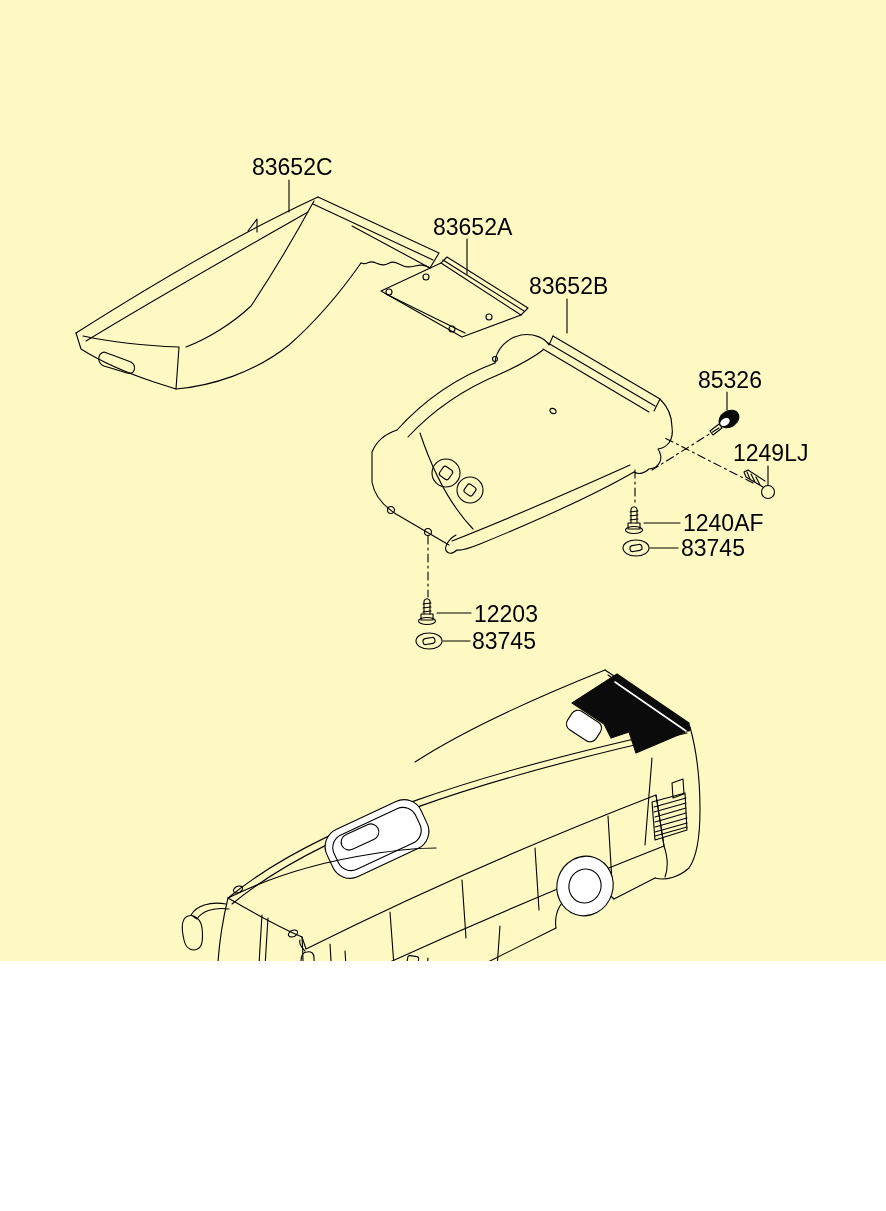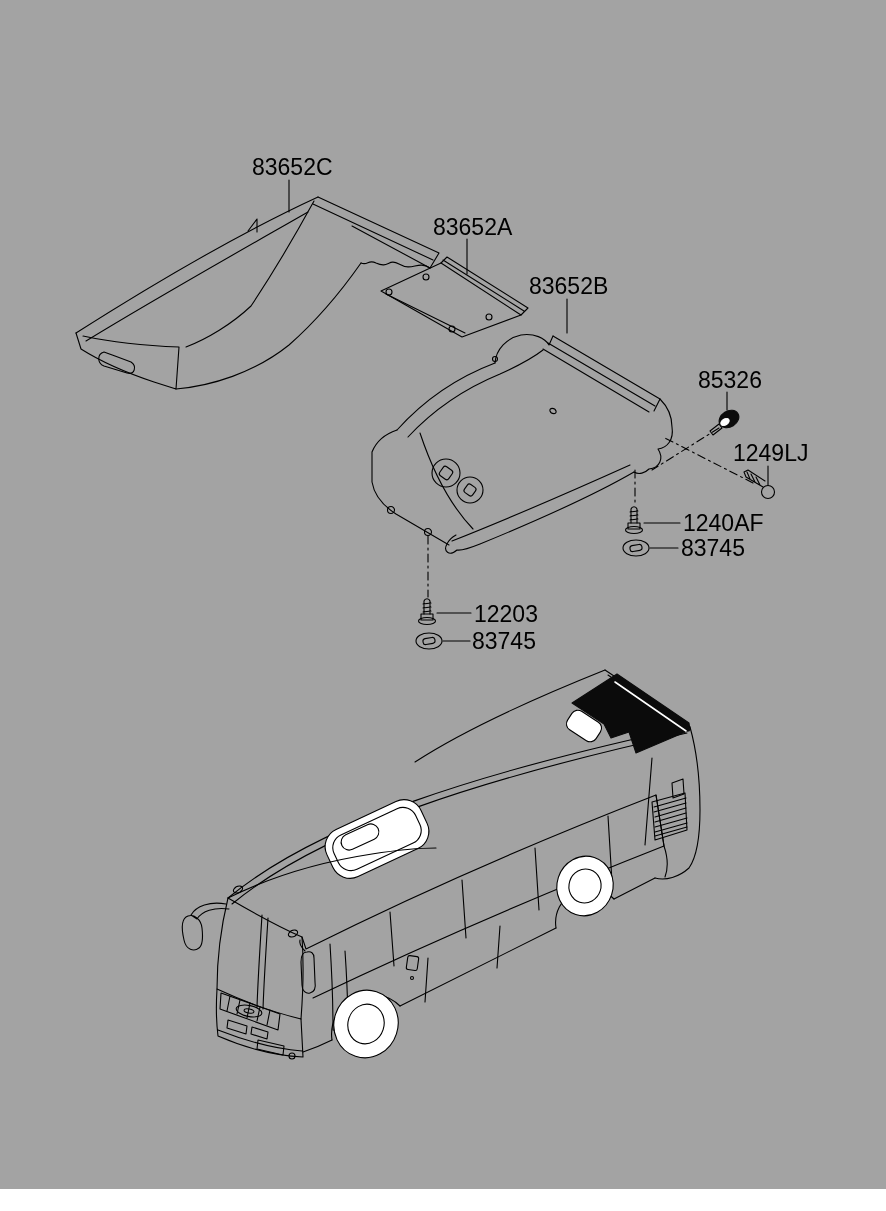--- a/index.html
+++ b/index.html
@@ -1,16 +1,16 @@
 <!DOCTYPE html>
 <html><head>
 <meta charset="utf-8">
 <style>
   html,body{margin:0;padding:0;background:#ffffff;}
-  .page{position:relative;width:886px;height:1189px;background:#a3a3a3;overflow:hidden;}
+  .page{position:relative;width:886px;height:961px;background:#fef9c3;overflow:hidden;}
   svg{display:block;}
   svg path, svg ellipse, svg circle, svg rect{fill:none;stroke:#000;stroke-width:1.1;stroke-linecap:round;stroke-linejoin:round;}
   .lbl{font-family:"Liberation Sans",sans-serif;font-size:23px;fill:#000;stroke:none;letter-spacing:0px;}
   .dashdot{stroke-dasharray:8 4 2 4;}
   .dark{fill:#0b0b0b;stroke:#0b0b0b;}
   .wfill{fill:#ffffff;}
   .whiteline{stroke:#ffffff;stroke-width:1.6;}
 </style>
 </head>
 <body>

